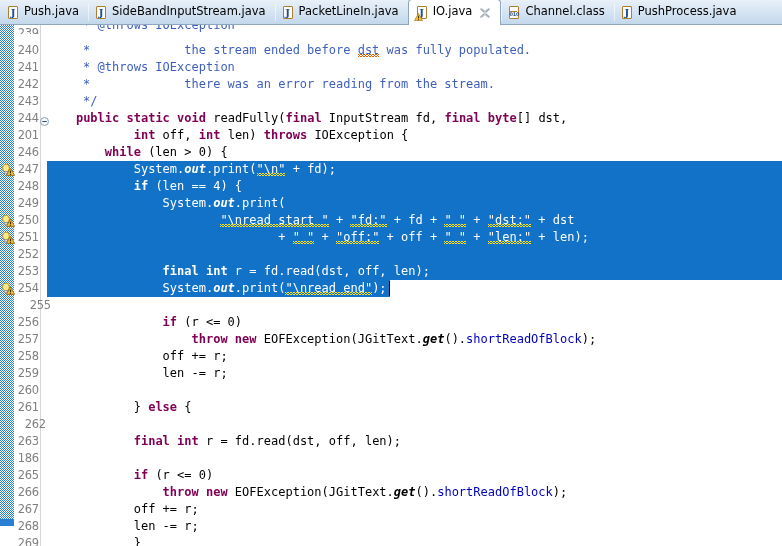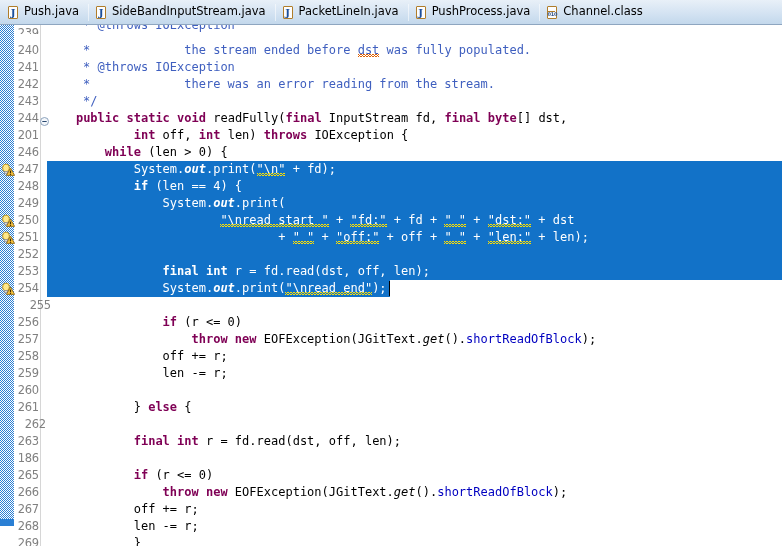--- a/index.html
+++ b/index.html
@@ -196,21 +196,21 @@
   .line.sel .code .str,
   .line.sel .code .fld,
   .line.sel .code .cmt { color: #ffffff; }
   .line.sel .code .ital { font-style: italic; font-weight: bold; }
 
   
   .kw   { color: #7f0055; font-weight: bold; }
   .str  { color: #2a00ff; }
   .cmt  { color: #3f5fbf; }
   .fld  { color: #0000c0; }
-  .ital { font-style: italic; font-weight: normal; }
+  .ital { font-style: italic; font-weight: bold; }
 
   
   .sq {
     position: relative;
     text-decoration: none;
   }
   .sq::after {
     content: "";
     position: absolute;
     left: 0; right: 0; bottom: 0px;
@@ -269,31 +269,47 @@
     <div class="tab">
       <span class="ico java"></span>
       <span class="tab-label">SideBandInputStream.java</span>
     </div>
 
     <div class="tab">
       <span class="ico java"></span>
       <span class="tab-label">PacketLineIn.java</span>
     </div>
 
-
-    <div class="tab">
-      <span class="ico java"></span>
-      <span class="tab-label">PushProcess.java</span>
+    <div class="tab active">
+      <span class="ico java">
+        <svg class="warnbadge" viewBox="0 0 10 9">
+          <polygon points="5,0.5 9.5,8.5 0.5,8.5" fill="#f7c23b" stroke="#a07318" stroke-width="0.8"></polygon>
+          <rect x="4.4" y="3.2" width="1.2" height="3" fill="#4a3500"></rect>
+          <rect x="4.4" y="7" width="1.2" height="1.1" fill="#4a3500"></rect>
+        </svg>
+      </span>
+      <span class="tab-label">IO.java</span>
+      <span class="closebtn">
+        <svg viewBox="0 0 12 12" width="12" height="12">
+          <path d="M2 2 L5 5 M7 5 L10 2 M2 10 L5 7 M7 7 L10 10" stroke="#9aa5b1" stroke-width="1.6" fill="none" stroke-linecap="round"></path>
+          <path d="M3.2 2 L6 4.6 L8.8 2 M3.2 10 L6 7.4 L8.8 10" stroke="#b9c2cc" stroke-width="1.2" fill="none"></path>
+        </svg>
+      </span>
     </div>
 
     <div class="tab">
       <span class="ico cls">
         <span class="arrowbit"></span>
       </span>
       <span class="tab-label">Channel.class</span>
+    </div>
+
+    <div class="tab">
+      <span class="ico java"></span>
+      <span class="tab-label">PushProcess.java</span>
     </div>
   </div>
 
   <div class="editor">
 
     <div class="changebar">
       <div class="changebar-tail"></div>
       <div class="changebar-tailline"></div>
     </div>
 

